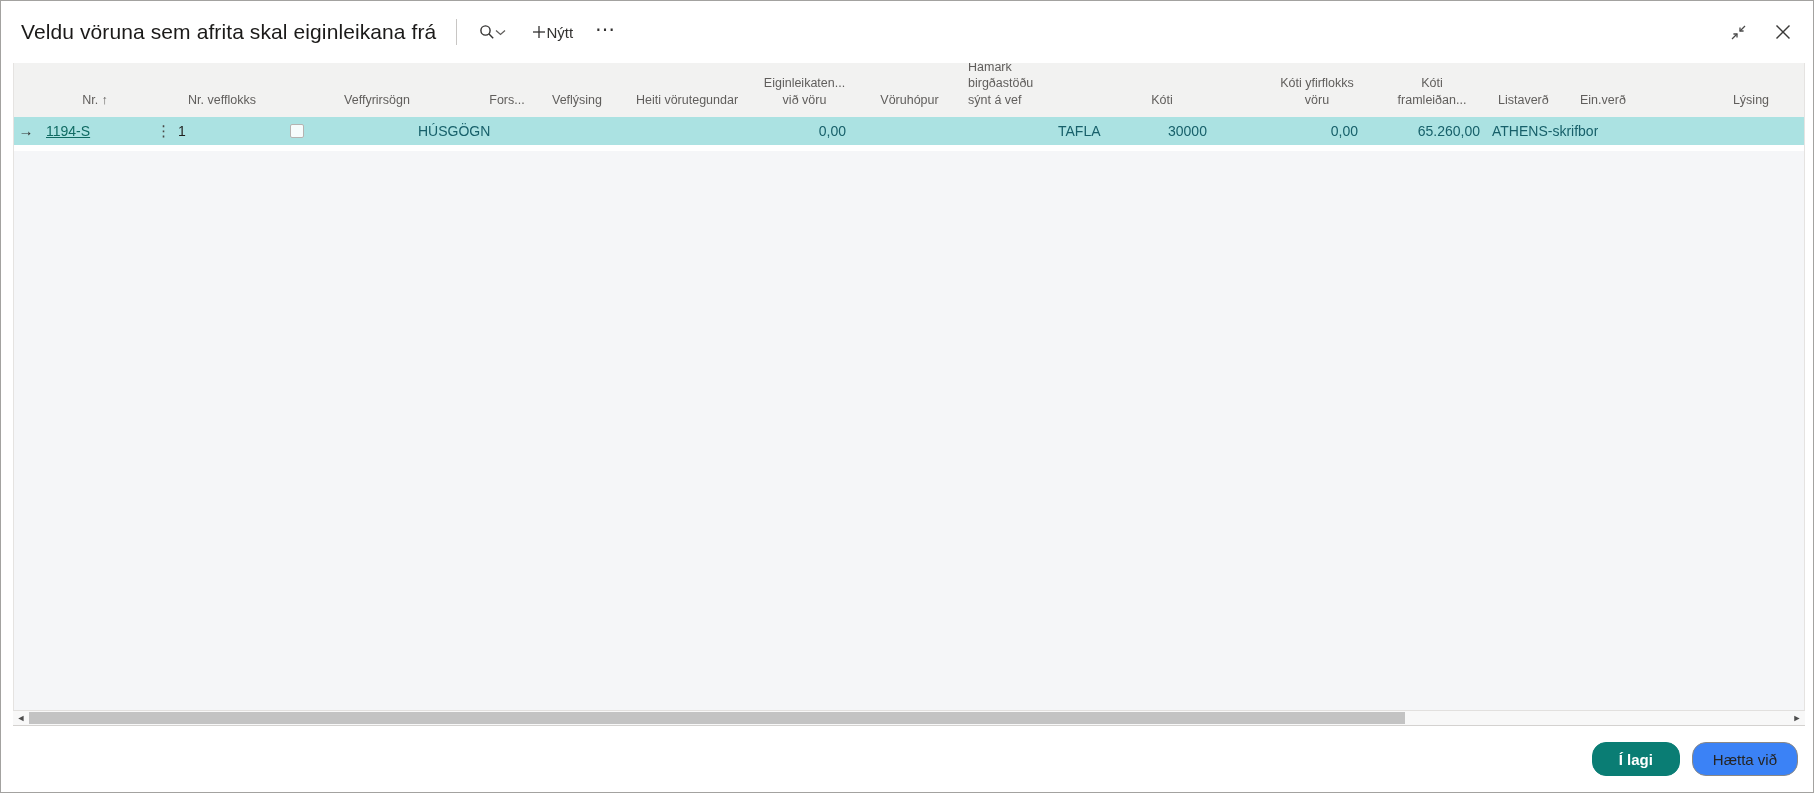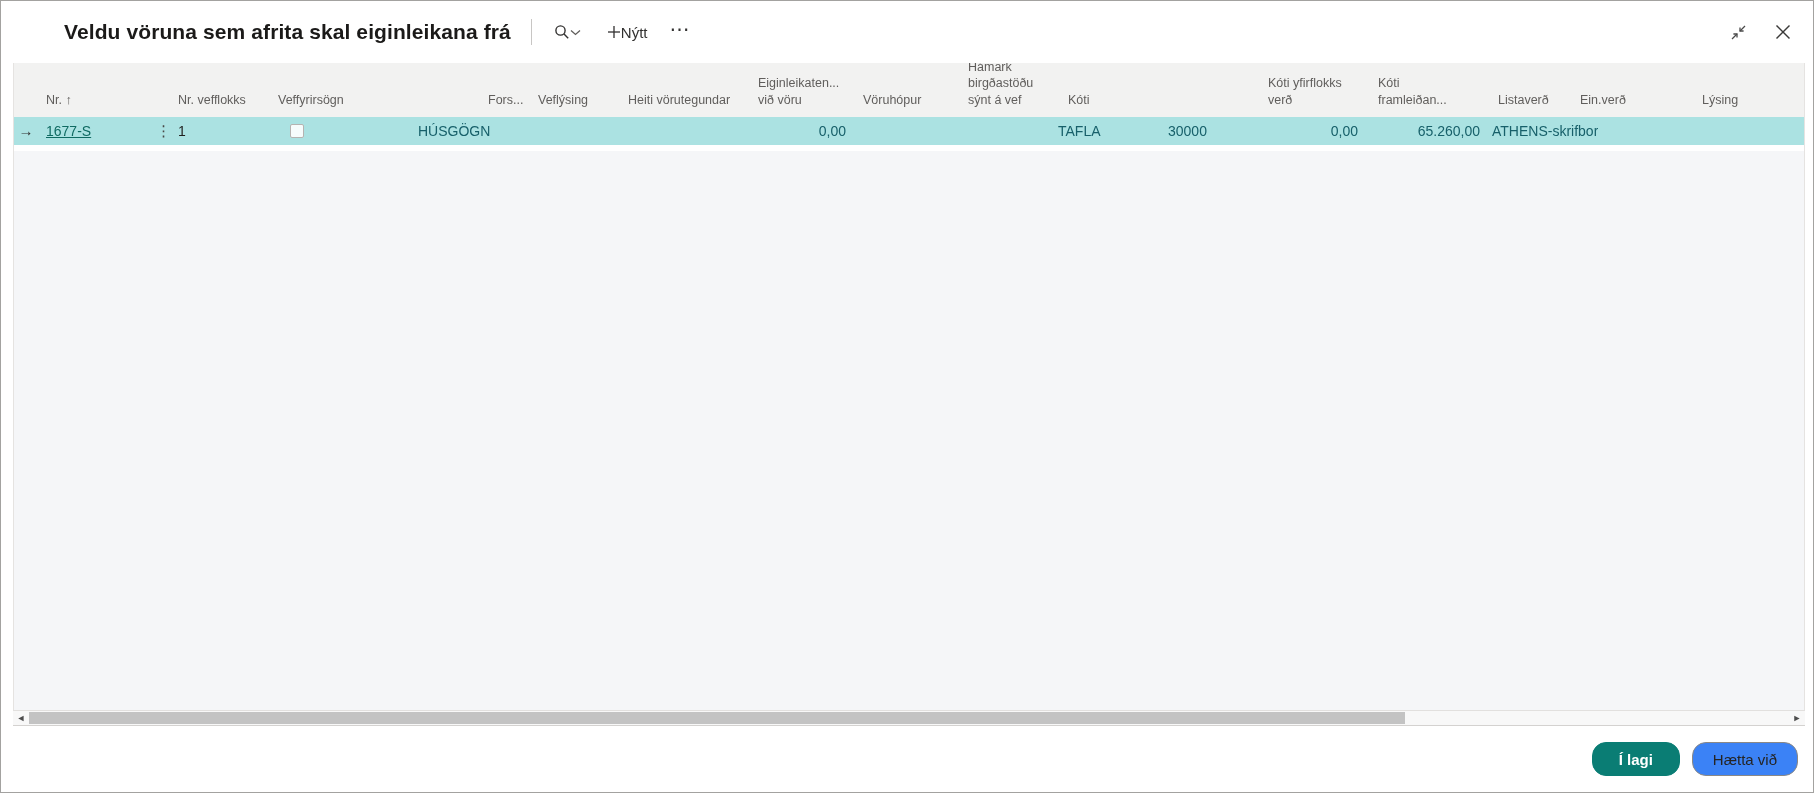--- a/index.html
+++ b/index.html
@@ -3,32 +3,32 @@
 <meta charset="utf-8">
 <style>
   * { margin:0; padding:0; box-sizing:border-box; }
   html,body { width:1814px; height:793px; background:#e8e8e8; font-family:"Liberation Sans", sans-serif; }
   .dialog {
     width:1814px; height:793px; background:#fff;
     border:1px solid #a3a2a0; display:flex; flex-direction:column; overflow:hidden;
   }
   
   .titlebar { height:62px; flex:0 0 auto; background:#fff; display:flex; align-items:center; padding:0 18px 0 20px; }
-  .title { font-size:21px; font-weight:700; color:#1b1a19; letter-spacing:.1px; white-space:nowrap;margin-left:43px; }
+  .title { font-size:21px; font-weight:400; color:#1b1a19; letter-spacing:.1px; white-space:nowrap; }
   .tb-divider { width:1px; height:26px; background:#c8c6c4; margin:0 16px 0 20px; }
   .tb-item { display:flex; align-items:center; gap:0; color:#323130; font-size:15px; cursor:pointer; padding:4px 6px; border-radius:2px; }
   .icon-svg { display:block; }
   .tb-more { font-size:20px; color:#323130; letter-spacing:1px; padding:0 6px 6px 6px; }
   .tb-right { margin-left:auto; display:flex; align-items:center; gap:20px; }
   .winbtn { cursor:pointer; padding:4px; display:flex; }
   
   .gridwrap { flex:1 1 auto; display:flex; flex-direction:column; background:#fff; padding:0 8px 0 12px; min-height:0; }
   .gridinner { flex:1 1 auto; display:flex; flex-direction:column; border-left:1px solid #e5e3e1; border-right:1px solid #e5e3e1; min-height:0; overflow:hidden; }
   .headrow { flex:0 0 auto; height:54px; background:#f2f2f1; display:flex; align-items:flex-end; }
-  .hcell { font-size:12.5px; color:#605e5c; line-height:1.32; padding:0 8px 9px 4px; white-space:pre-line; overflow:hidden; flex:0 0 auto; }
+  .hcell { font-size:12.5px; color:#605e5c; line-height:1.32; padding:0 8px 9px 4px; white-space:pre-line; overflow:hidden; flex:0 0 auto;text-align:center; }
   .hcell.r { text-align:left; }
   .datarow { flex:0 0 auto; height:28px; background:var(--selection,#abe2e2); display:flex; align-items:center; cursor:pointer; }
   .dcell { font-size:14px; color:#201f1e; line-height:28px; padding:0 8px 0 4px; white-space:nowrap; overflow:hidden; flex:0 0 auto; }
   .dcell.r { text-align:right; }
   .dcell.teal { color:var(--cell-text,#17606a); }
   .rowlink { color:var(--link,#0f6a62); text-decoration:underline; cursor:pointer; }
   .rowmenu { color:#494847; font-size:15px; text-align:center; cursor:pointer; line-height:28px; }
   .rowarrow { color:#323130; font-size:15px; text-align:center; }
   .belowrow { flex:0 0 auto; height:6px; background:#fff; }
   .gridempty { flex:1 1 auto; background:#f5f6f8; }
@@ -116,31 +116,31 @@
         <div class="hcell c-vlys">Veflýsing</div>
         <div class="hcell c-heiti">Heiti vörutegundar</div>
         <div class="hcell c-eig">Eiginleikaten...
 við vöru</div>
         <div class="hcell c-vhop">Vöruhópur</div>
         <div class="hcell c-ham r">Hámark
 birgðastöðu
 sýnt á vef</div>
         <div class="hcell c-togg">Kóti</div>
         <div class="hcell c-koty">Kóti yfirflokks
-verð</div>
+vöru</div>
         <div class="hcell c-kotf">Kóti
 framleiðan...</div>
         <div class="hcell c-list r">Listaverð</div>
         <div class="hcell c-einv r">Ein.verð</div>
         <div class="hcell c-lys">Lýsing</div>
       </div>
 
       <div class="datarow">
         <div class="dcell c-ind rowarrow">→</div>
-        <div class="dcell c-nr"><span class="rowlink">1677-S</span></div>
+        <div class="dcell c-nr"><span class="rowlink">1194-S</span></div>
         <div class="dcell c-menu rowmenu">⋮</div>
         <div class="dcell c-nrv">1</div>
         <div class="dcell c-fors">
             <span class="chkbox"></span>
           </div>
         <div class="dcell c-vlys"></div>
         <div class="dcell c-heiti teal">HÚSGÖGN</div>
         <div class="dcell c-eig"></div>
         <div class="dcell c-vhop"></div>
         <div class="dcell c-ham r teal">0,00</div>

